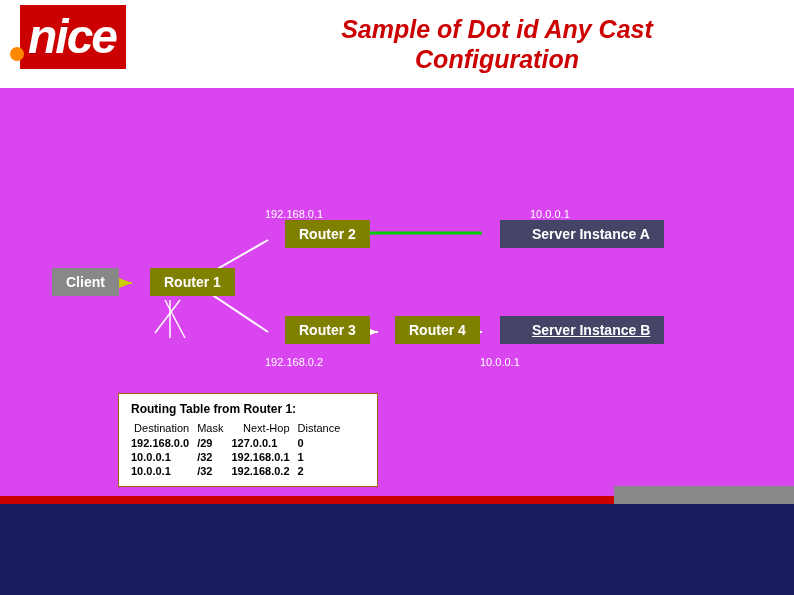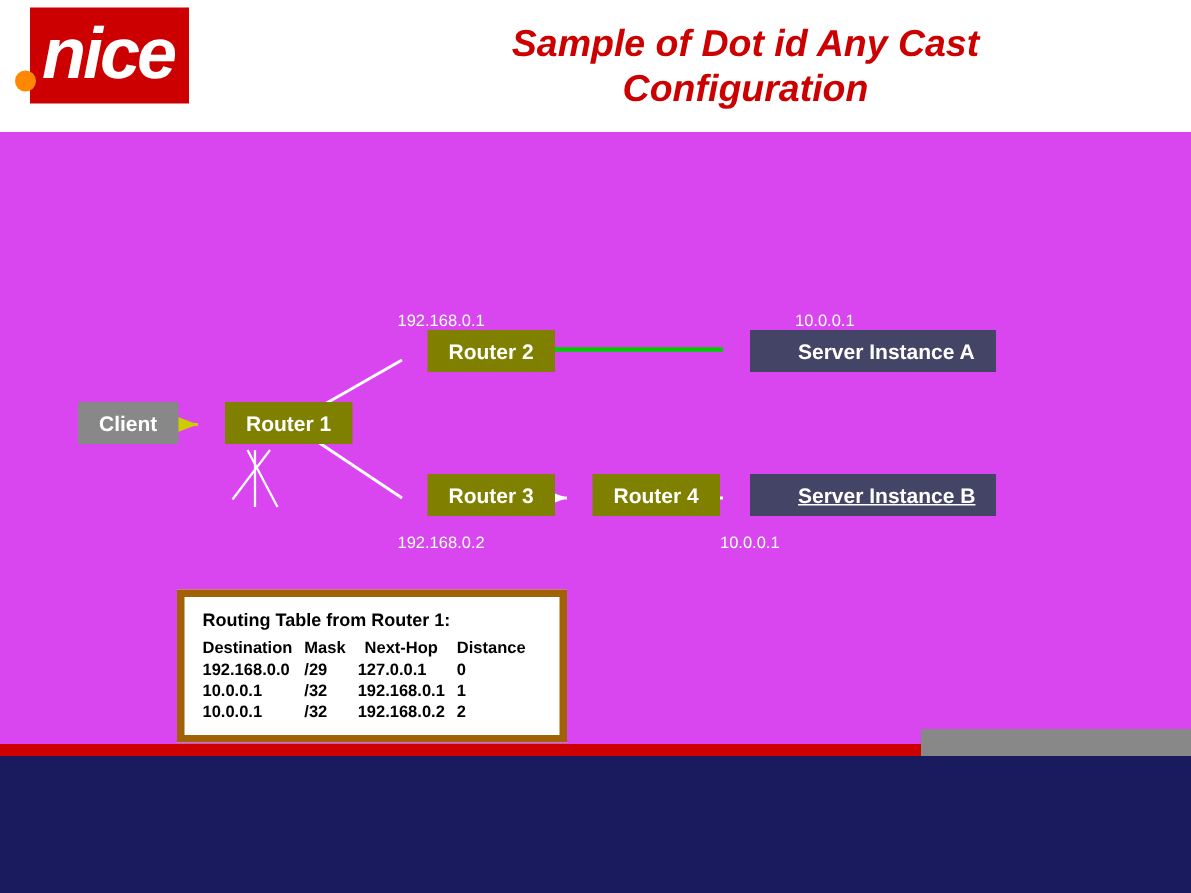--- a/index.html
+++ b/index.html
@@ -152,39 +152,39 @@
       height: 100%;
       pointer-events: none;
     }
 
     
     .routing-table {
       position: absolute;
       left: 108px;
       top: 285px;
       background: white;
-      border: 5px solid #a16207;
+      border: 1px solid #a16207;
       padding: 8px 12px;
       font-size: 11px;
       color: black;
       min-width: 260px;
     }
     .routing-table-title {
       font-weight: bold;
       margin-bottom: 6px;
       font-size: 12px;
     }
     .routing-table table {
       border-collapse: collapse;
       font-size: 11px;
     }
     .routing-table table th {
-      text-align: center;
+      text-align: right;
       padding: 0 8px 2px 0;
-      font-weight: bold;
+      font-weight: normal;
     }
     .routing-table table td {
       padding: 1px 8px 1px 0;
       font-weight: bold;
     }
   </style>
 </head>
 <body>
 
 <div class="header">

